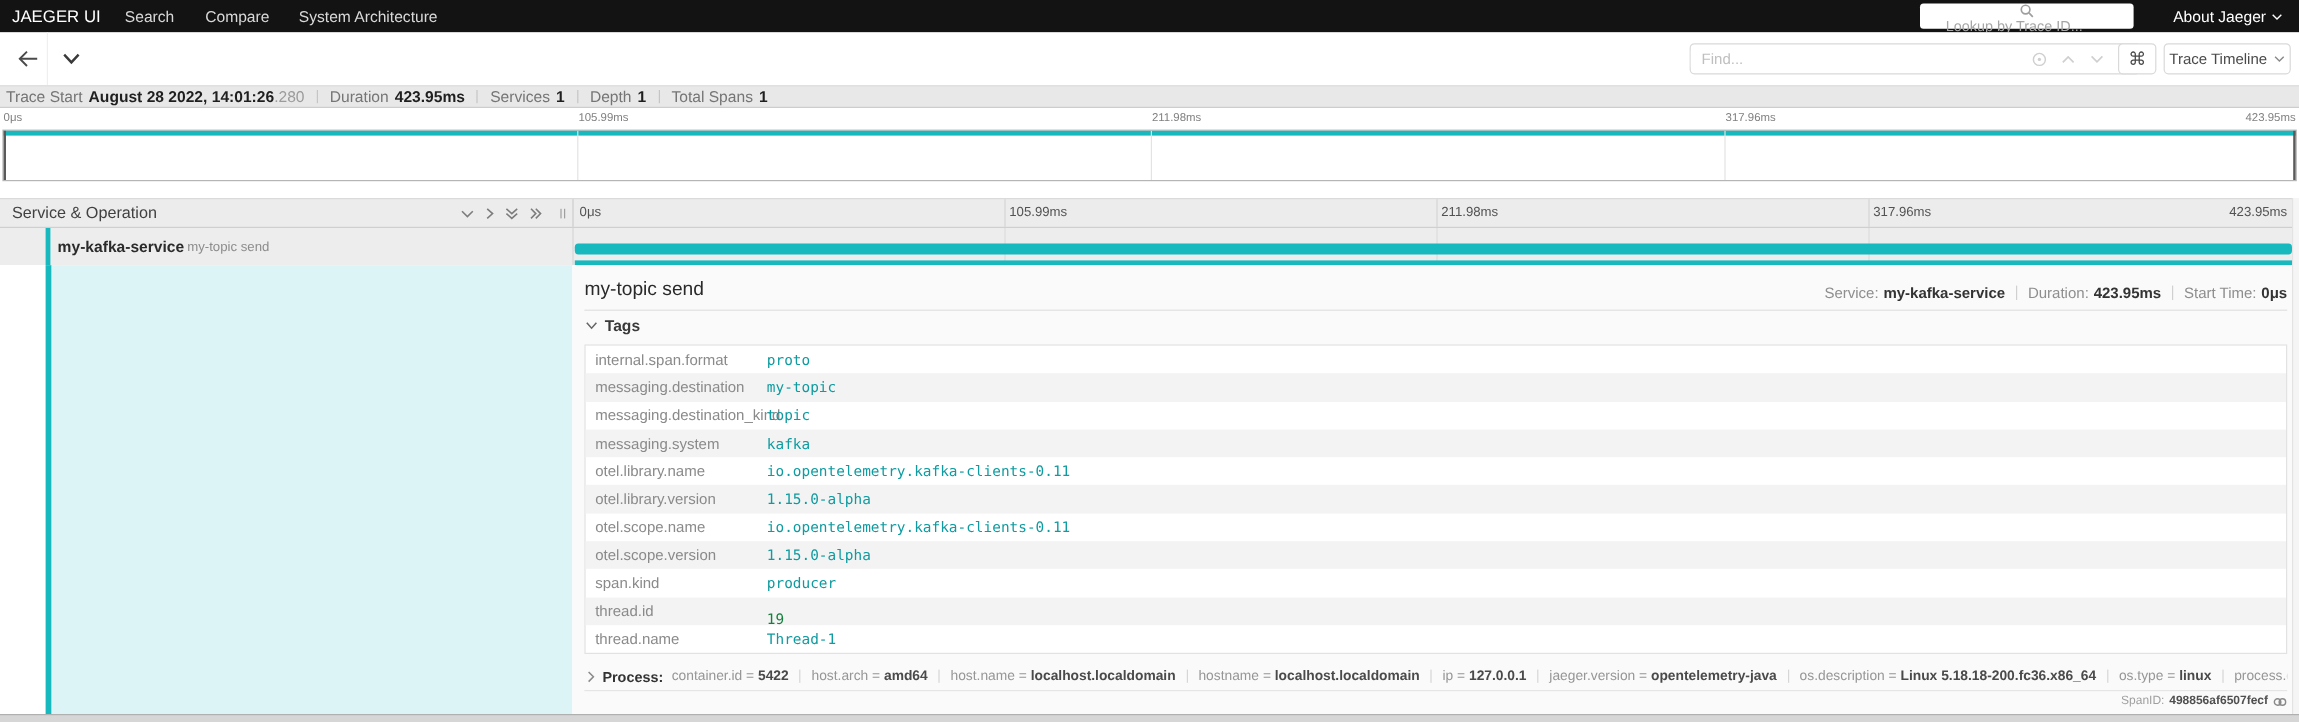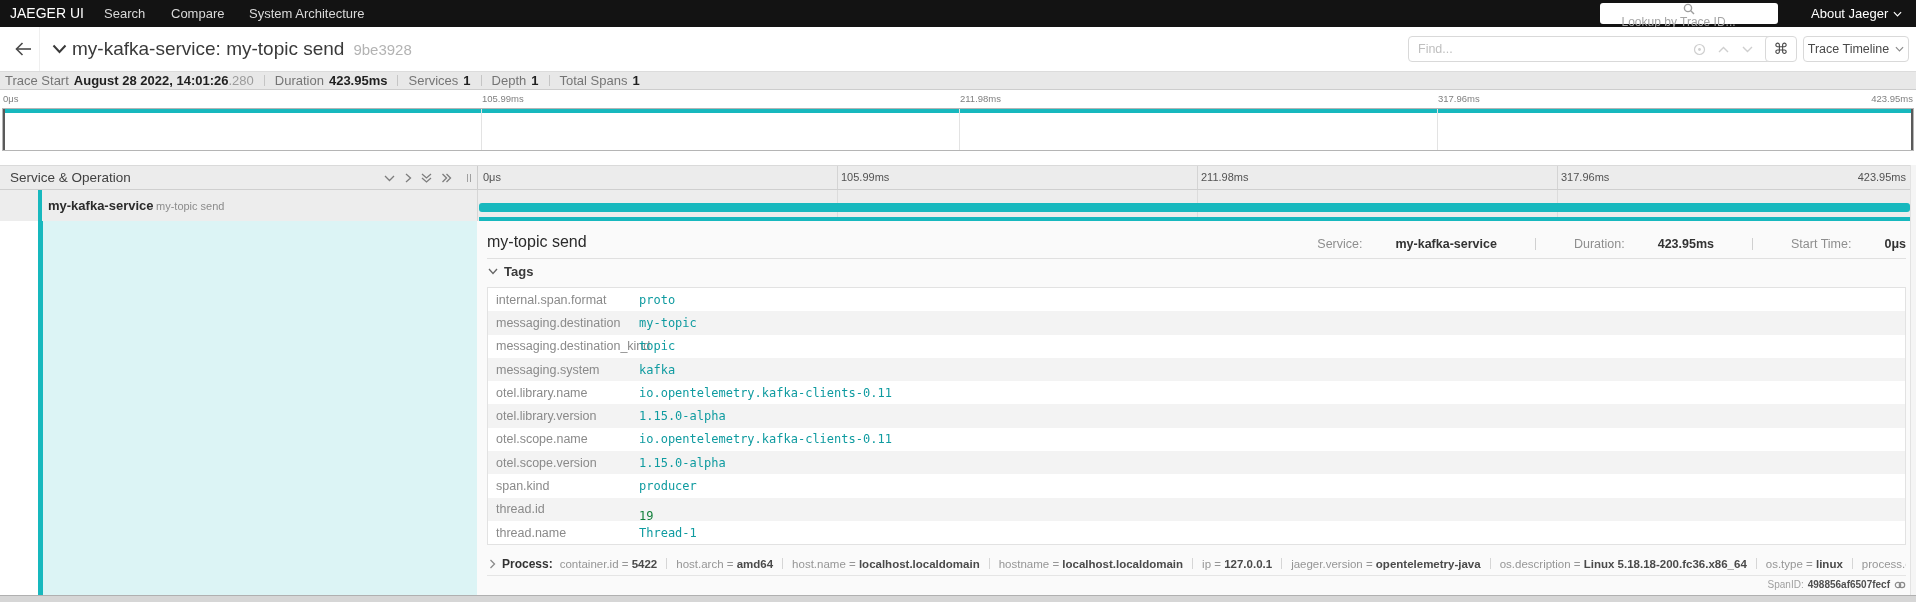--- a/index.html
+++ b/index.html
@@ -69,21 +69,21 @@
 
   
   .d-left-white { position:absolute; left:0; top:221px; width:38px; height:374px; background:#fff; }
   .d-left-accent { position:absolute; left:38px; top:221px; width:5px; height:374px; background:#17b8be; }
   .d-left-cyan { position:absolute; left:43px; top:221px; width:434px; height:374px; background:#dcf4f5; }
   .d-right-bg { position:absolute; left:477px; top:221px; width:1433px; height:374px; background:#fafafa; }
   .scroll-track { position:absolute; left:1910px; top:165px; width:6px; height:437px; background:#f5f5f5; border-left:1px solid #e3e3e3; }
 
   .card { position:absolute; left:487px; top:221px; width:1419px; height:374px; }
   .d-title { position:absolute; left:0; top:12px; font-size:16px; font-weight:500; color:#2a2a2a; }
-  .d-meta { position:absolute; right:0; top:16px; font-size:12.5px; color:#8e8e8e; display:flex; align-items:center; white-space:nowrap;gap:29px; }
+  .d-meta { position:absolute; right:0; top:16px; font-size:12.5px; color:#8e8e8e; display:flex; align-items:center; white-space:nowrap; }
   .d-meta b { color:#333; margin-left:4px; }
   .msep { border-left:1px solid #d0d0d0; height:12px; margin:0 9px; }
   .d-hr { position:absolute; left:0; top:37px; width:100%; height:1px; background:#e0e0e0; }
   .tags-head { position:absolute; left:1px; top:43px; display:flex; align-items:center; gap:6px; cursor:pointer; }
   .tags-head .lbl { font-size:13px; font-weight:600; color:#3a3a3a; }
   .tags-table { position:absolute; left:0; top:66px; width:100%; border:1px solid #e2e2e2; background:#fff; }
   .tag-row { display:flex; align-items:center; height:23.3px; }
   .tag-row:nth-child(even) { background:#f3f3f3; }
   .tag-key { width:151px; padding-left:8px; font-size:12.5px; color:#8a8a8a; flex:none; }
   .tag-value { font-family:"DejaVu Sans Mono", monospace; font-size:12px; color:#0f9ba0; }
@@ -133,24 +133,20 @@
         <line x1="1.5" y1="7" x2="16" y2="7"></line>
         <path d="M7.5 1 L1.5 7 L7.5 13"></path>
       </svg>
   </span>
   <span class="tb-vsep"></span>
   <span class="tb-chev">
     <svg width="15" height="10" viewBox="0 0 15 10" fill="none" stroke="#3a3a3a" stroke-width="2">
         <path d="M1.5 1.5 L7.5 8 L13.5 1.5"></path>
       </svg>
   </span>
-  <span class="titlewrap">
-    <span class="trace-title">my-kafka-service: my-topic send</span>
-    <span class="trace-id">9be3928</span>
-  </span>
   <span class="findbox">
     <input placeholder="Find..." style="">
     <span class="find-ico">
       <svg width="13" height="13" viewBox="0 0 13 13" fill="none" stroke="currentColor" stroke-width="1.2">
           <circle cx="6.5" cy="6.5" r="5"></circle>
           <circle cx="6.5" cy="6.5" r="1.4" fill="currentColor" stroke="none"></circle>
         </svg>
     </span>
     <span class="find-ico">
       <svg width="11" height="7" viewBox="0 0 11 7" fill="none" stroke="currentColor" stroke-width="1.4">

